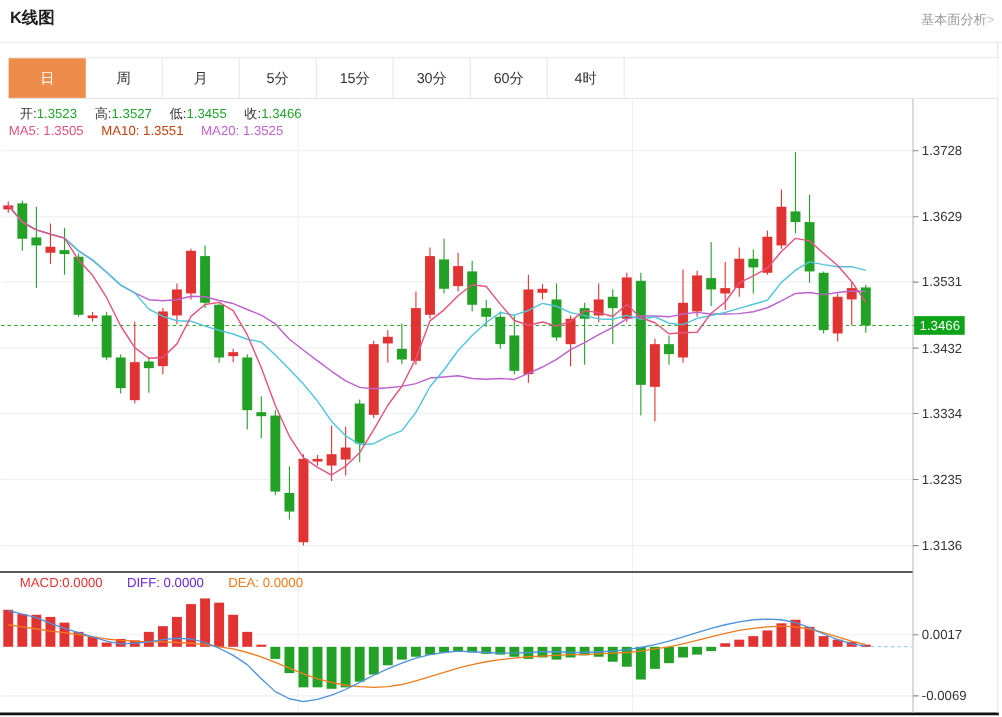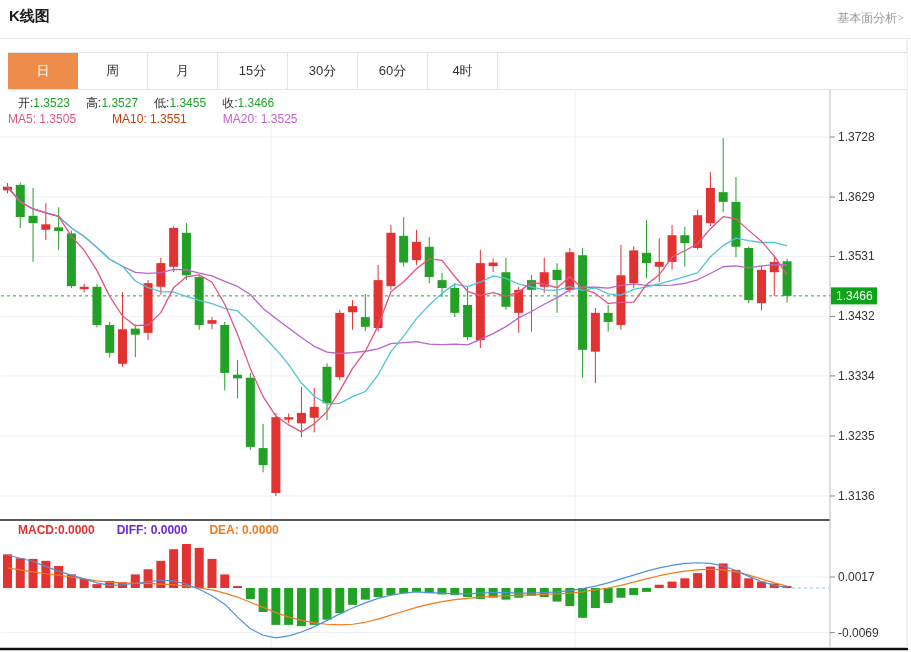--- a/index.html
+++ b/index.html
@@ -13,22 +13,22 @@
   .header-divider{top:38px;left:0;width:911px;height:1px;background:#ebebeb;}
   .tabbar{top:52px;left:8px;width:899px;height:38px;display:flex;
           border-top:1px solid #e4e4e4;border-bottom:1px solid #e4e4e4;box-sizing:border-box;}
   .tab{width:70px;height:36px;line-height:36px;text-align:center;font-size:13px;color:#333;
        border-right:1px solid #e4e4e4;box-sizing:border-box;cursor:pointer;background:#fff;}
   .tab:first-child{border-left:1px solid #e4e4e4;}
   .tab.selected{background:#ee8d4b;color:#fff;border-color:#ee8d4b;}
   .tab-filler{flex:1;background:#fff;}
   .info-row{display:flex;font-size:12px;white-space:nowrap;}
   .ohlc-row{top:95px;left:18px;gap:16px;}
-  .ma-row{top:112px;left:8px;gap:36px;text-align:center;}
-  .macd-row{top:523px;left:18px;gap:22px;font-weight:bold;}
+  .ma-row{top:112px;left:8px;gap:16px;text-align:center;}
+  .macd-row{top:523px;left:18px;gap:22px;}
   .pair .lbl{color:#333;}
   .pair .val{color:#1fa32b;}
   .ma5 .lbl,.ma5 .val{color:#e0557d;}
   .ma10 .lbl,.ma10 .val{color:#c2410c;}
   .ma20 .lbl,.ma20 .val{color:#c263cf;}
   .macd-m .lbl,.macd-m .val{color:#e23333;}
   .macd-d .lbl,.macd-d .val{color:#6d28d9;}
   .macd-a .lbl,.macd-a .val{color:#ef7c1e;}
 </style>
 </head>
@@ -295,20 +295,21 @@
 <div class="overlay page-header">
   <div class="page-title">K线图</div>
   <a class="fund-link">基本面分析&gt;</a>
 </div>
 <div class="overlay header-divider"></div>
 
 <div class="overlay tabbar">
   <div class="tab selected">日</div>
   <div class="tab">周</div>
   <div class="tab">月</div>
+  <div class="tab">5分</div>
   <div class="tab">15分</div>
   <div class="tab">30分</div>
   <div class="tab">60分</div>
   <div class="tab">4时</div>
   <div class="tab-filler"></div>
 </div>
 
 <div class="overlay info-row ohlc-row">
   <span class="pair"><span class="lbl">开:</span><span class="val">1.3523</span></span>
   <span class="pair"><span class="lbl">高:</span><span class="val">1.3527</span></span>

